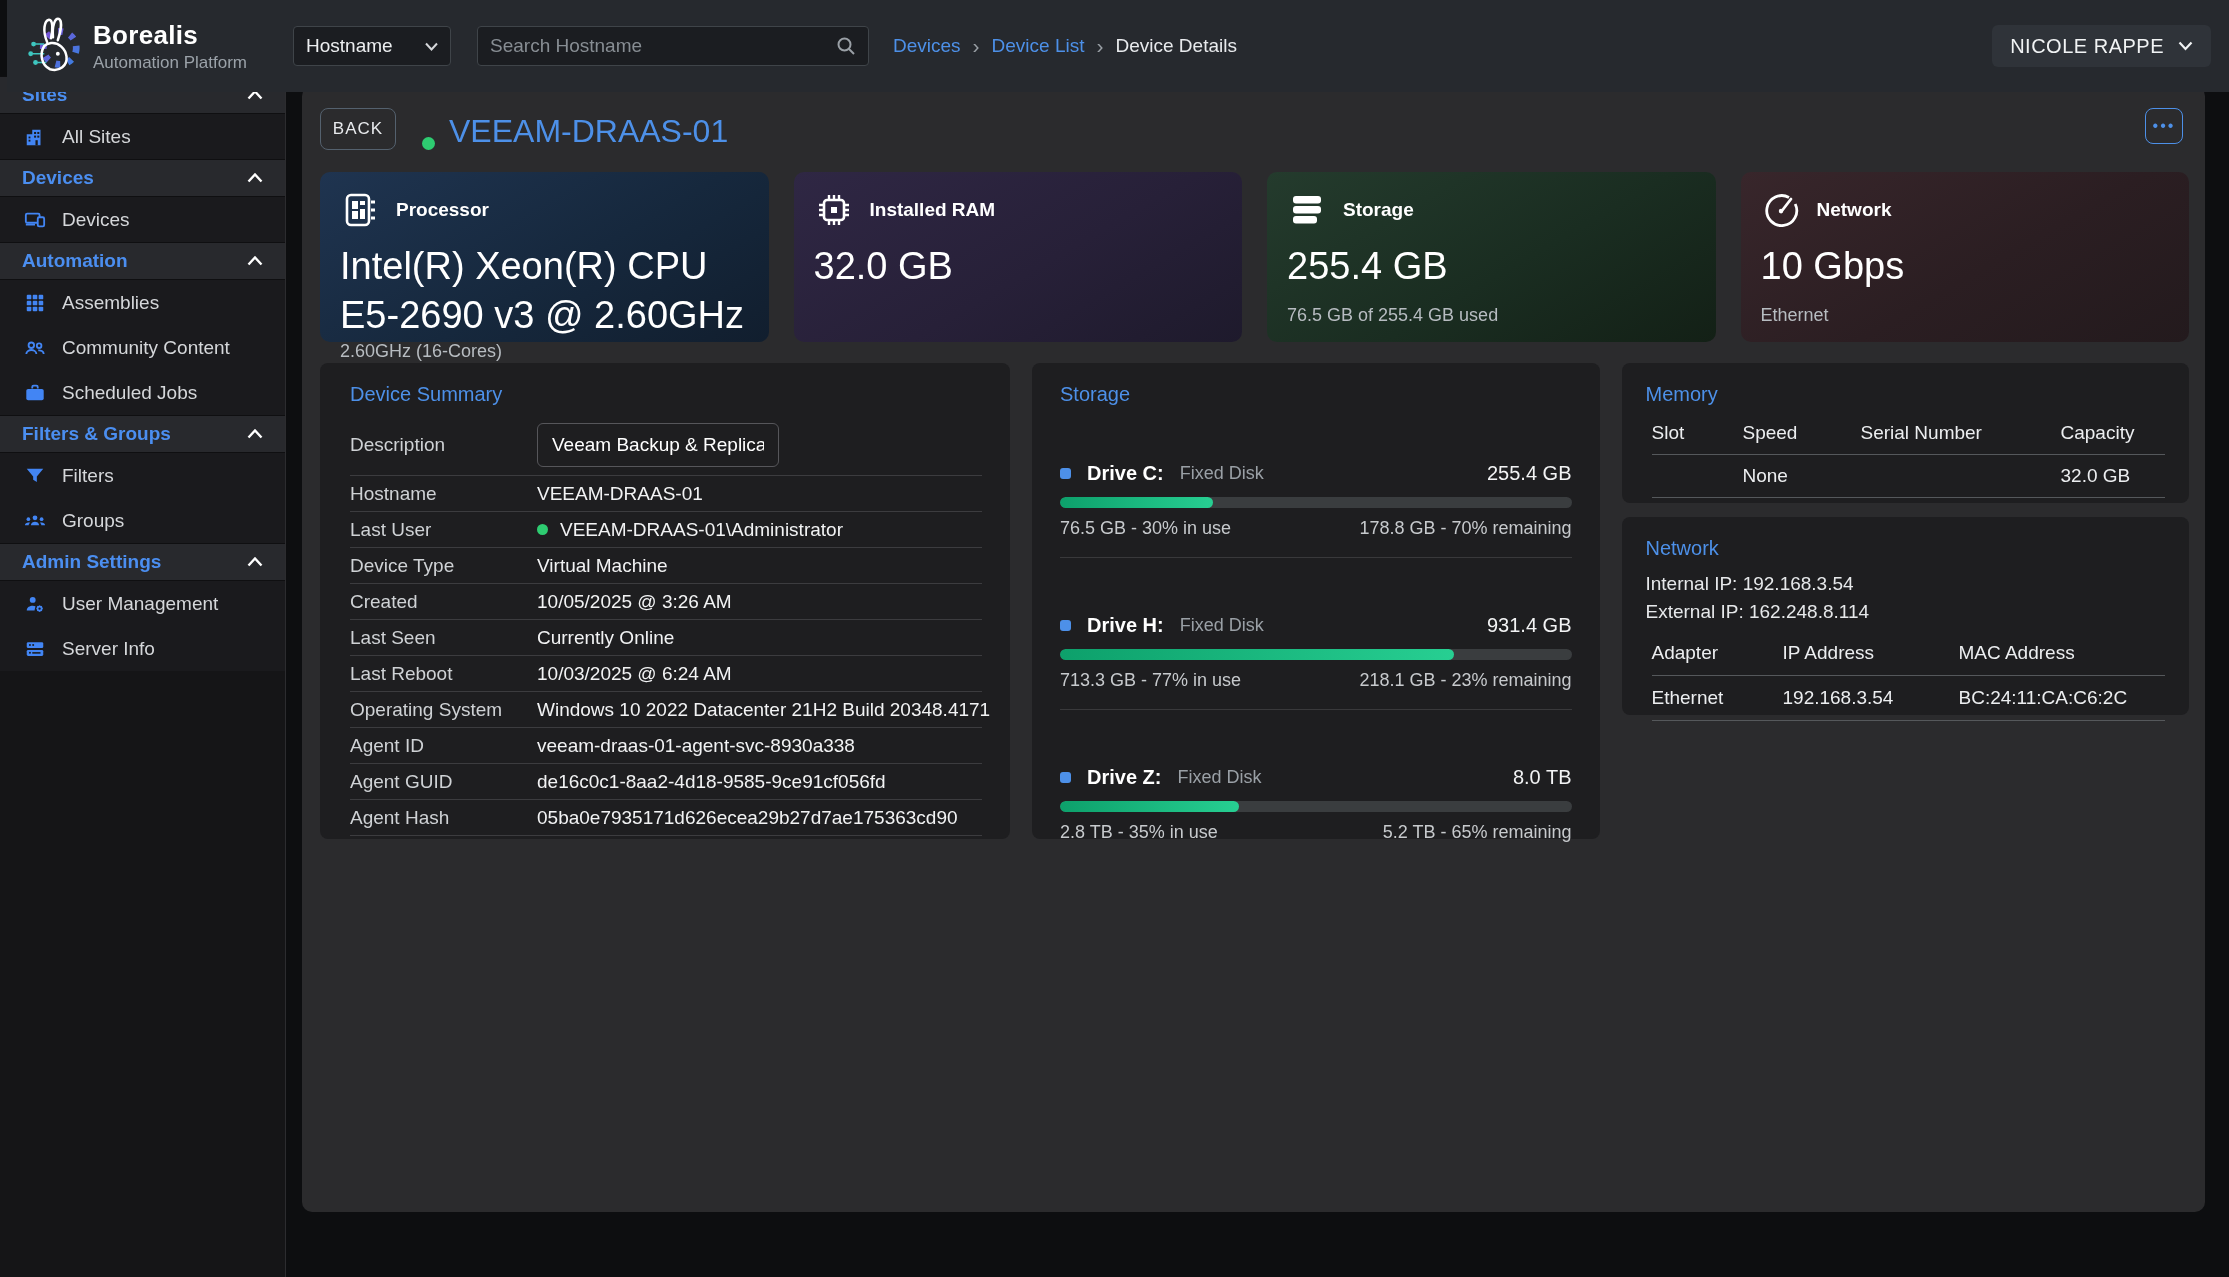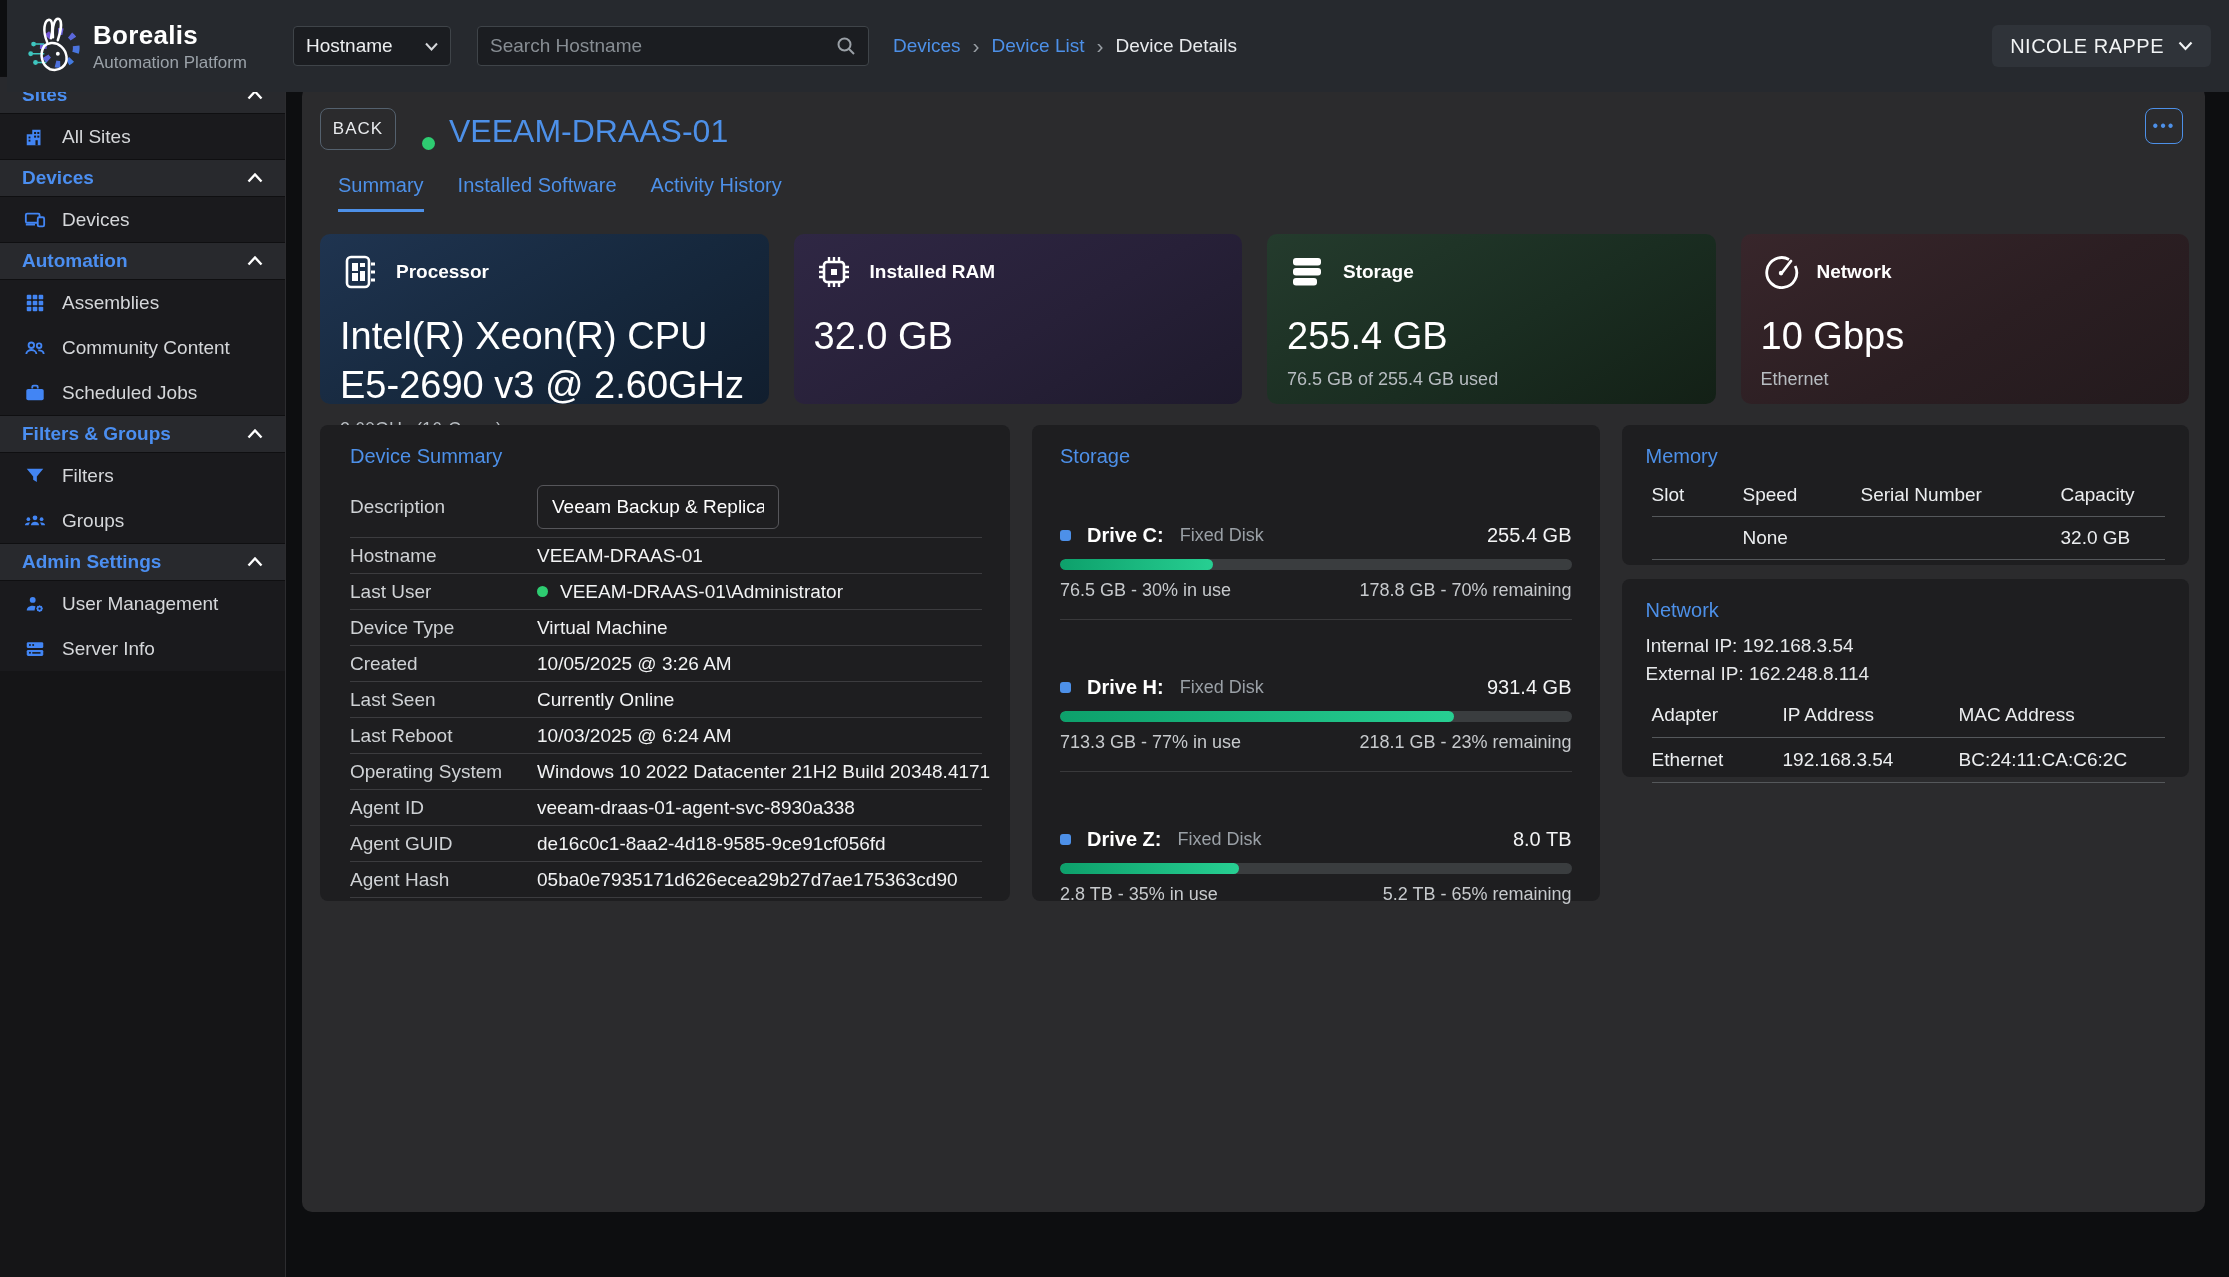--- a/index.html
+++ b/index.html
@@ -52,21 +52,21 @@
   .more-btn { position:absolute; right:6px; top:2px; width:38px; height:36px;
     border:1.5px solid #4d90e8; border-radius:8px; background:transparent; color:#4d90e8;
     font-size:16px; letter-spacing:2px; line-height:1; cursor:pointer; font-family:inherit; }
   .tabs { display:flex; gap:34px; margin:24px 0 0 18px; }
   .tab { font-size:20px; color:#4d90e8; padding-bottom:12px; cursor:pointer; }
   .tab.active { border-bottom:3px solid #4d90e8; }
 
   
   .cards { display:flex; gap:25px; margin-top:22px; }
   .card { width:450px; height:170px; border-radius:10px; padding:18px 20px 16px 20px;
-    display:flex; flex-direction:column;gap:8px; }
+    display:flex; flex-direction:column; }
   .card.processor { background:linear-gradient(150deg,#1f3450 0%,#16283d 55%,#111e2e 100%); }
   .card.ram       { background:linear-gradient(150deg,#2f2744 0%,#272038 55%,#1e1a2c 100%); }
   .card.storage   { background:linear-gradient(150deg,#243b2d 0%,#1a2d21 55%,#132016 100%); }
   .card.network   { background:linear-gradient(150deg,#38262b 0%,#2b1e22 55%,#231a1d 100%); }
   .card-top { display:flex; align-items:center; gap:16px; }
   .card-title { font-size:19px; font-weight:bold; color:#ffffff; }
   .card-value { font-size:38px; color:#ffffff; margin-top:12px; line-height:1.3; }
   .card-footer { margin-top:auto; font-size:18px; color:#b7bcc1; min-height:21px; }
 
   
@@ -314,25 +314,20 @@
 
 <div class="main">
 
   <div class="dev-header">
     <button class="back-btn">BACK</button>
     <span class="status-dot"></span>
     <span class="dev-name">VEEAM-DRAAS-01</span>
     <button class="more-btn">•••</button>
   </div>
 
-  <div class="tabs">
-    <span class="tab active">Summary</span>
-    <span class="tab">Installed Software</span>
-    <span class="tab">Activity History</span>
-  </div>
 
   <div class="cards">
 
     <div class="card processor">
       <div class="card-top">
         <svg width="40" height="40" viewBox="0 0 40 40">
           <rect x="7" y="5" width="22" height="30" rx="4" fill="none" stroke="#ffffff" stroke-width="2.6"></rect>
           <rect x="12" y="11" width="6" height="8" fill="#ffffff"></rect>
           <rect x="20" y="11" width="5" height="4" fill="#ffffff"></rect>
           <rect x="12" y="21" width="6" height="8" fill="#ffffff"></rect>

